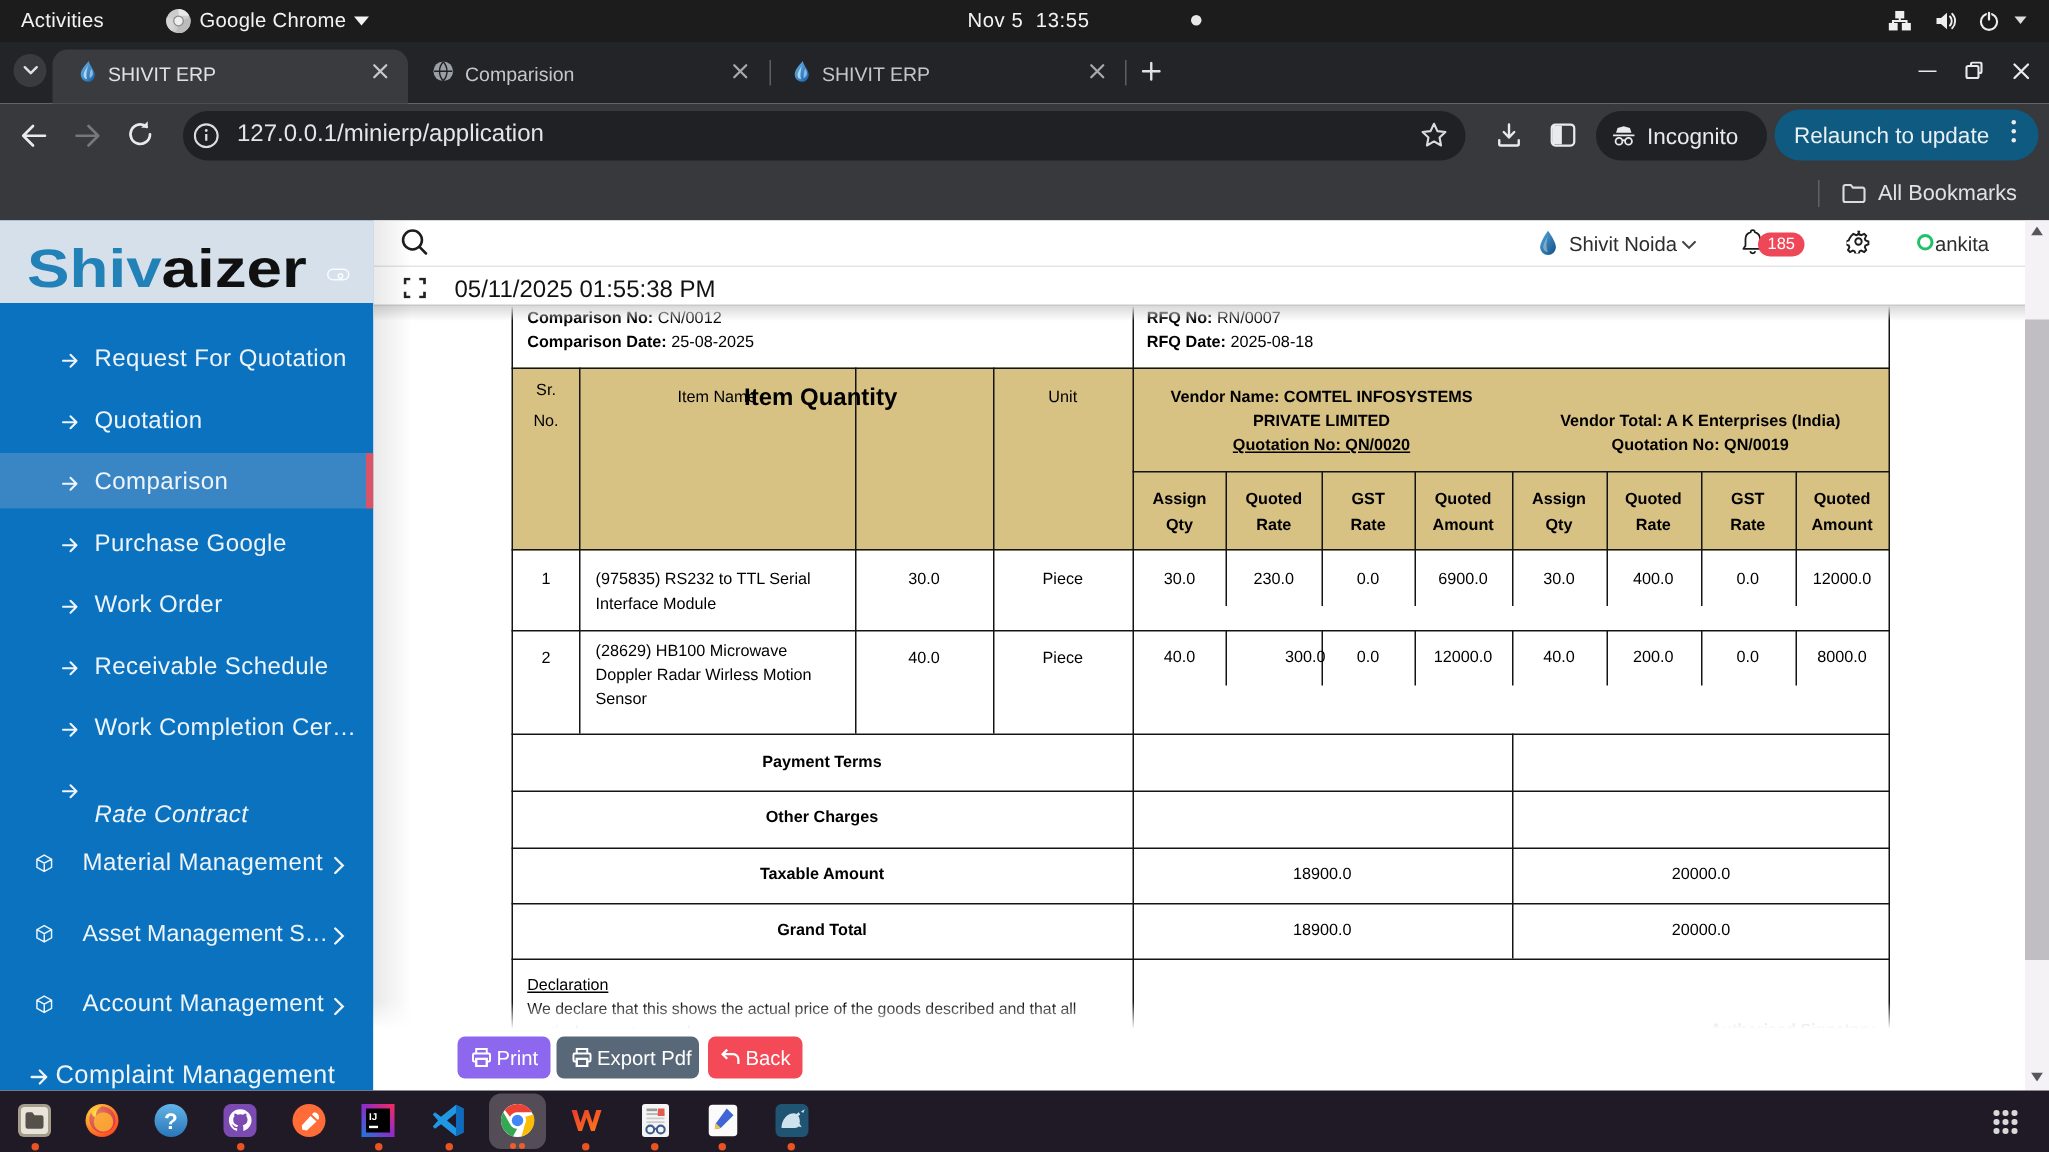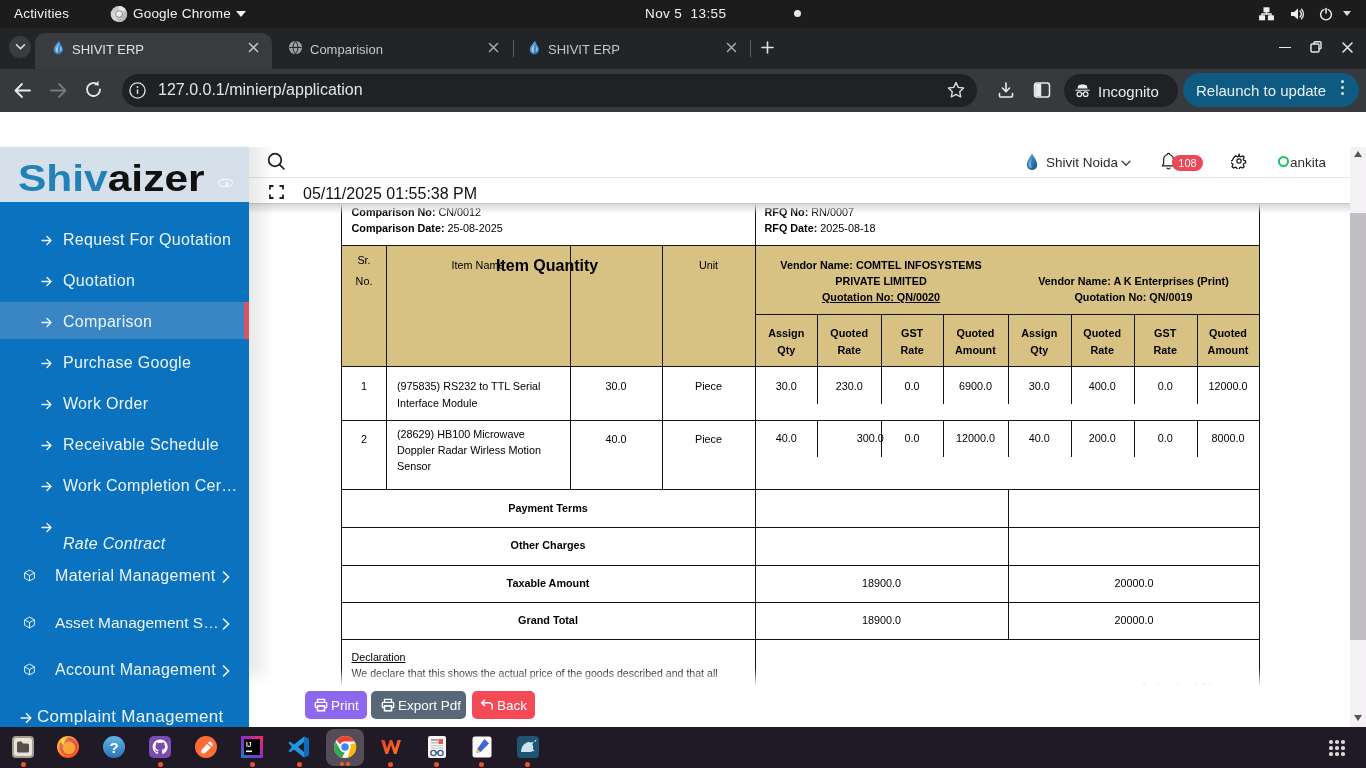--- a/index.html
+++ b/index.html
@@ -154,20 +154,27 @@
 
     <div class="a" style="left:1183px;top:4px;width:176px;height:34px;border-radius:17px;background:#0e5a80;"></div>
     <div class="a" style="left:1196px;top:13px;font-size:15px;color:#e8f0f5;">Relaunch to update</div>
     <div class="a" style="left:1341px;top:11px;color:#e8eaed;font-size:13px;letter-spacing:0;line-height:6px;">
       <div style="width:3.4px;height:3.4px;border-radius:50%;background:#e8eaed;margin-bottom:2.6px;"></div>
       <div style="width:3.4px;height:3.4px;border-radius:50%;background:#e8eaed;margin-bottom:2.6px;"></div>
       <div style="width:3.4px;height:3.4px;border-radius:50%;background:#e8eaed;"></div>
     </div>
   </div>
 
+  <div class="a" id="bookbar" style="left:0;top:112px;width:1366px;height:35px;background:#38393c;">
+    <div class="a" style="left:1212px;top:8px;width:1px;height:18px;background:#5f6368;"></div>
+    <svg class="a" style="left:1228px;top:10px;" width="16" height="14" viewBox="0 0 16 14">
+        <path d="M1 2.5 a1.2 1.2 0 0 1 1.2-1.2 h3.6 l1.5 1.8 h6.5 a1.2 1.2 0 0 1 1.2 1.2 v7.2 a1.2 1.2 0 0 1 -1.2 1.2 H2.2 A1.2 1.2 0 0 1 1 11.5 Z" fill="none" stroke="#dadce0" stroke-width="1.4"></path>
+      </svg>
+    <div class="a" style="left:1252px;top:9px;font-size:14.5px;color:#dfe1e5;">All Bookmarks</div>
+  </div>
 
   <div class="a" id="app" style="left:0;top:147px;width:1366px;height:580px;background:#fff;overflow:hidden;">
 
     <div class="a" id="sidebar" style="left:0;top:0;width:249px;height:580px;background:#0a72be;">
       <div class="a" style="left:0;top:0;width:249px;height:55px;background:#d5e0eb;"></div>
       <div class="a" style="left:18px;top:11px;font-size:36px;font-weight:bold;letter-spacing:0px;color:#2282b8;transform:scaleX(1.18);transform-origin:0 0;">Shiv<span style="color:#101010;">aizer</span></div>
       <div class="a" style="left:218px;top:32px;width:15px;height:8px;border:1.3px solid rgba(255,255,255,0.85);border-radius:5px;"></div>
       <div class="a" style="left:225px;top:34.5px;width:4px;height:4px;border-radius:50%;border:1px solid rgba(255,255,255,0.9);"></div>
 
       <div id="menu" style="position:absolute;left:0;top:55px;width:249px;color:#eef4fa;font-size:16px;letter-spacing:0.3px;">
@@ -250,21 +257,21 @@
         <path d="M12 7 C9.5 11.5 6.5 16 6.5 20 a5.5 5.5 0 0 0 5.5 5.5 C9.5 20 10 13 12 7 Z" fill="#fff" opacity="0.35"></path>
       </svg>
     <div class="a" style="left:1046px;top:8px;font-size:13.5px;color:#2d2d2d;">Shivit Noida</div>
     <svg class="a" style="left:1121px;top:13px;" width="10" height="7" viewBox="0 0 11 8">
         <path d="M1 1.5 L5.5 6 L10 1.5" stroke="#444" stroke-width="1.6" fill="none" stroke-linecap="round"></path>
       </svg>
     <svg class="a" style="left:1160px;top:5px;" width="17" height="18" viewBox="0 0 24 26">
         <path d="M12 2 a2 2 0 0 1 2 2 a7 7 0 0 1 5 6.7 V17 l2 3 H3 l2-3 v-6.3 A7 7 0 0 1 10 4 a2 2 0 0 1 2-2 Z" fill="none" stroke="#1c1c1c" stroke-width="1.7" stroke-linejoin="round"></path>
         <path d="M9.5 22.5 a2.6 2.6 0 0 0 5 0" fill="none" stroke="#1c1c1c" stroke-width="1.7"></path>
       </svg>
-    <div class="a" style="left:1172px;top:8px;width:31px;height:16px;border-radius:8px;background:#ee4757;color:#fff;font-size:11px;text-align:center;line-height:16px;">108</div>
+    <div class="a" style="left:1172px;top:8px;width:31px;height:16px;border-radius:8px;background:#ee4757;color:#fff;font-size:11px;text-align:center;line-height:16px;">185</div>
     <svg class="a" style="left:1231px;top:6px;" width="16" height="16" viewBox="0 0 24 24" fill="none" stroke="#1c1c1c" stroke-width="1.9">
         <circle cx="12" cy="12" r="3.2"></circle>
         <path d="M12 2.2 l1.2 3 1.6 0.5 2.9-1.4 2 2 -1.4 2.9 0.6 1.6 3 1.2 v2.8 l-3 1.2 -0.6 1.6 1.4 2.9 -2 2 -2.9-1.4 -1.6 0.6 -1.2 3 h-2.8 l-1.2-3 -1.6-0.6 -2.9 1.4 -2-2 1.4-2.9 -0.6-1.6 -3-1.2 v-2.8 l3-1.2 0.6-1.6 L4.8 6.3 l2-2 2.9 1.4 1.6-0.5 1.2-3 Z"></path>
       </svg>
     <div class="a" style="left:1278px;top:9px;width:11px;height:11px;border-radius:50%;border:2px solid #1fc26b;background:#fff;"></div>
     <div class="a" style="left:1290px;top:8px;font-size:13.5px;color:#2d2d2d;">ankita</div>
 
     <div class="a" style="left:249px;top:31px;width:1117px;height:26px;background:#fff;border-bottom:1px solid #c9c9c9;"></div>
     <svg class="a" style="left:269px;top:38px;" width="15" height="14" viewBox="0 0 15 14" fill="none" stroke="#222" stroke-width="1.8">
         <path d="M1 4.5 V1 h3.5 M10.5 1 H14 v3.5 M14 9.5 V13 h-3.5 M4.5 13 H1 V9.5"></path>
@@ -308,21 +315,21 @@
       <div class="a" style="left:515.5px;top:2.0px;font-size:10.8px;font-weight:normal;color:#000;line-height:13.0px;white-space:nowrap;"><b>RFQ No:</b> RN/0007</div>
       <div class="a" style="left:515.5px;top:18.3px;font-size:10.8px;font-weight:normal;color:#000;line-height:13.0px;white-space:nowrap;"><b>RFQ Date:</b> 2025-08-18</div>
       <div class="a" style="left:93.0px;top:50px;width:44px;text-align:center;font-size:10.8px;font-weight:normal;color:#000;line-height:13.0px;white-space:nowrap;">Sr.</div>
       <div class="a" style="left:93.0px;top:71.2px;width:44px;text-align:center;font-size:10.8px;font-weight:normal;color:#000;line-height:13.0px;white-space:nowrap;">No.</div>
       <div class="a" style="left:109.0px;top:54.8px;width:240px;text-align:center;font-size:10.8px;font-weight:normal;color:#000;line-height:13.0px;white-space:nowrap;">Item Name</div>
       <div class="a" style="left:247.0px;top:54.8px;width:240px;text-align:left;font-size:16px;font-weight:bold;color:#000;line-height:13.0px;white-space:nowrap;">Item Quantity</div>
       <div class="a" style="left:339.5px;top:54.8px;width:240px;text-align:center;font-size:10.8px;font-weight:normal;color:#000;line-height:13.0px;white-space:nowrap;">Unit</div>
       <div class="a" style="left:507.0px;top:54.8px;width:250px;text-align:center;font-size:10.8px;font-weight:bold;color:#000;line-height:13.0px;white-space:nowrap;">Vendor Name: COMTEL INFOSYSTEMS</div>
       <div class="a" style="left:507.0px;top:71.0px;width:250px;text-align:center;font-size:10.8px;font-weight:bold;color:#000;line-height:13.0px;white-space:nowrap;">PRIVATE LIMITED</div>
       <div class="a" style="left:507.0px;top:87.0px;width:250px;text-align:center;font-size:10.8px;font-weight:bold;color:#000;line-height:13.0px;white-space:nowrap;text-decoration:underline;">Quotation No: QN/0020</div>
-      <div class="a" style="left:754.5px;top:70.5px;width:260px;text-align:center;font-size:10.8px;font-weight:bold;color:#000;line-height:13.0px;white-space:nowrap;">Vendor Name: A K Enterprises (Print)</div>
+      <div class="a" style="left:754.5px;top:70.5px;width:260px;text-align:center;font-size:10.8px;font-weight:bold;color:#000;line-height:13.0px;white-space:nowrap;">Vendor Total: A K Enterprises (India)</div>
       <div class="a" style="left:754.5px;top:86.7px;width:260px;text-align:center;font-size:10.8px;font-weight:bold;color:#000;line-height:13.0px;white-space:nowrap;">Quotation No: QN/0019</div>
       <div class="a" style="left:507.3px;top:123.1px;width:60px;text-align:center;font-size:10.8px;font-weight:bold;color:#000;line-height:13.0px;white-space:nowrap;">Assign</div>
       <div class="a" style="left:507.3px;top:139.5px;width:60px;text-align:center;font-size:10.8px;font-weight:bold;color:#000;line-height:13.0px;white-space:nowrap;">Qty</div>
       <div class="a" style="left:570.2px;top:123.1px;width:60px;text-align:center;font-size:10.8px;font-weight:bold;color:#000;line-height:13.0px;white-space:nowrap;">Quoted</div>
       <div class="a" style="left:570.2px;top:139.5px;width:60px;text-align:center;font-size:10.8px;font-weight:bold;color:#000;line-height:13.0px;white-space:nowrap;">Rate</div>
       <div class="a" style="left:633.1px;top:123.1px;width:60px;text-align:center;font-size:10.8px;font-weight:bold;color:#000;line-height:13.0px;white-space:nowrap;">GST</div>
       <div class="a" style="left:633.1px;top:139.5px;width:60px;text-align:center;font-size:10.8px;font-weight:bold;color:#000;line-height:13.0px;white-space:nowrap;">Rate</div>
       <div class="a" style="left:696.4px;top:123.1px;width:60px;text-align:center;font-size:10.8px;font-weight:bold;color:#000;line-height:13.0px;white-space:nowrap;">Quoted</div>
       <div class="a" style="left:696.4px;top:139.5px;width:60px;text-align:center;font-size:10.8px;font-weight:bold;color:#000;line-height:13.0px;white-space:nowrap;">Amount</div>
       <div class="a" style="left:760.3px;top:123.1px;width:60px;text-align:center;font-size:10.8px;font-weight:bold;color:#000;line-height:13.0px;white-space:nowrap;">Assign</div>

